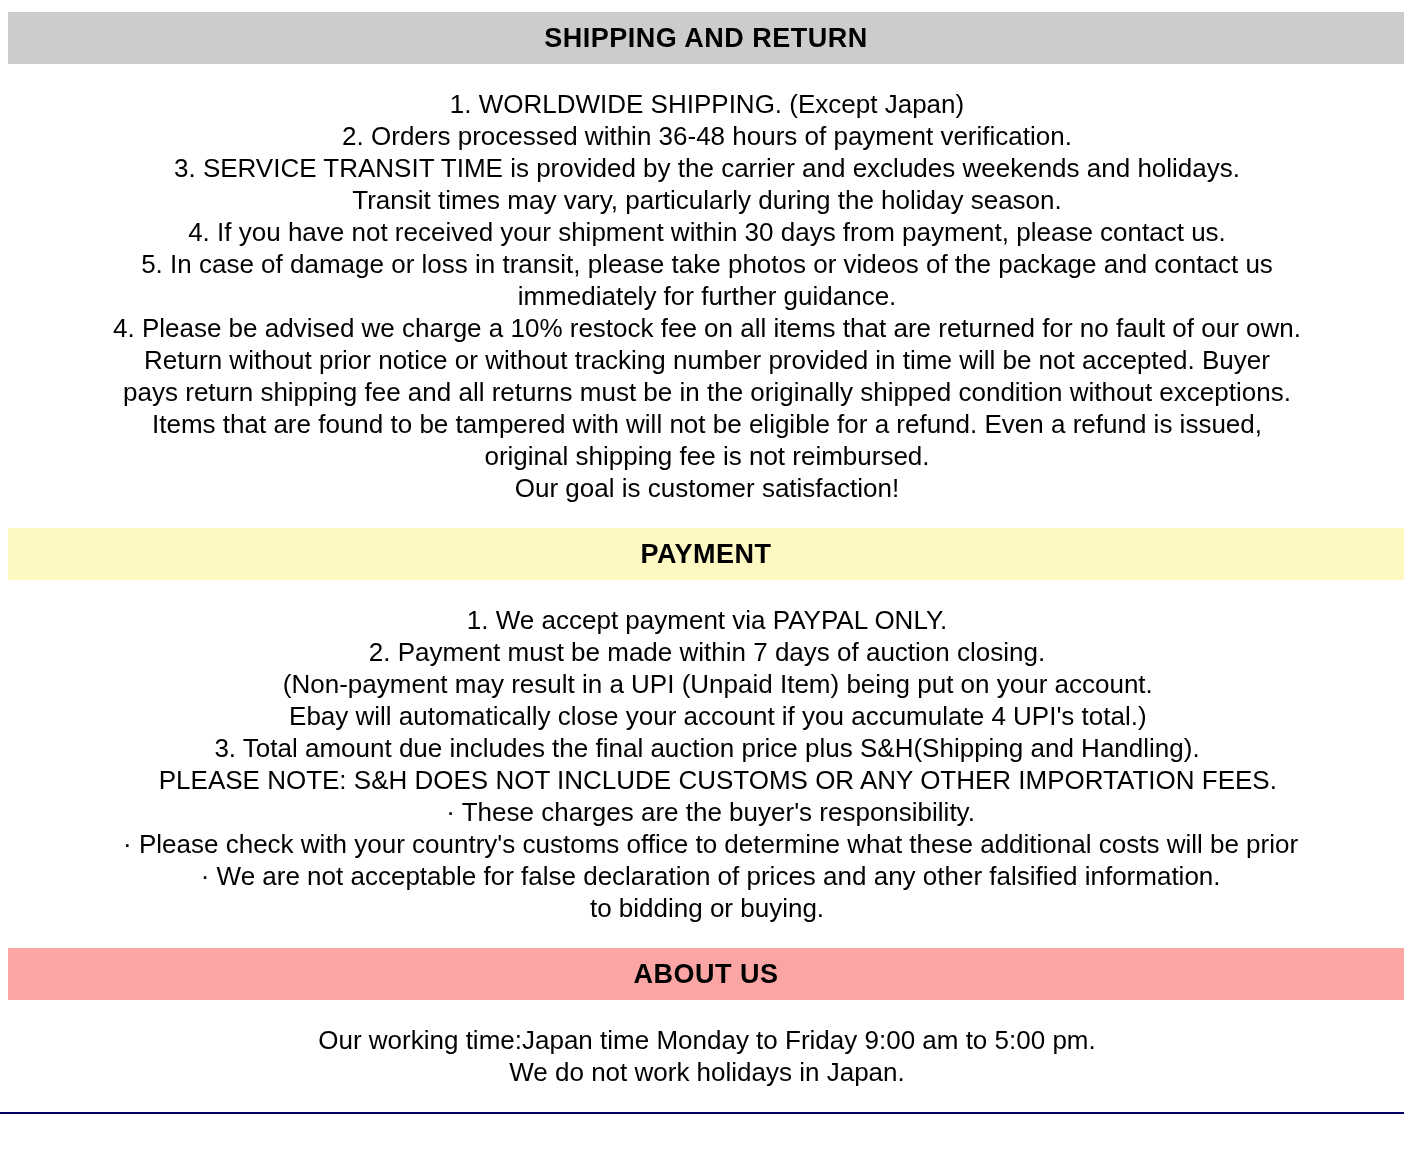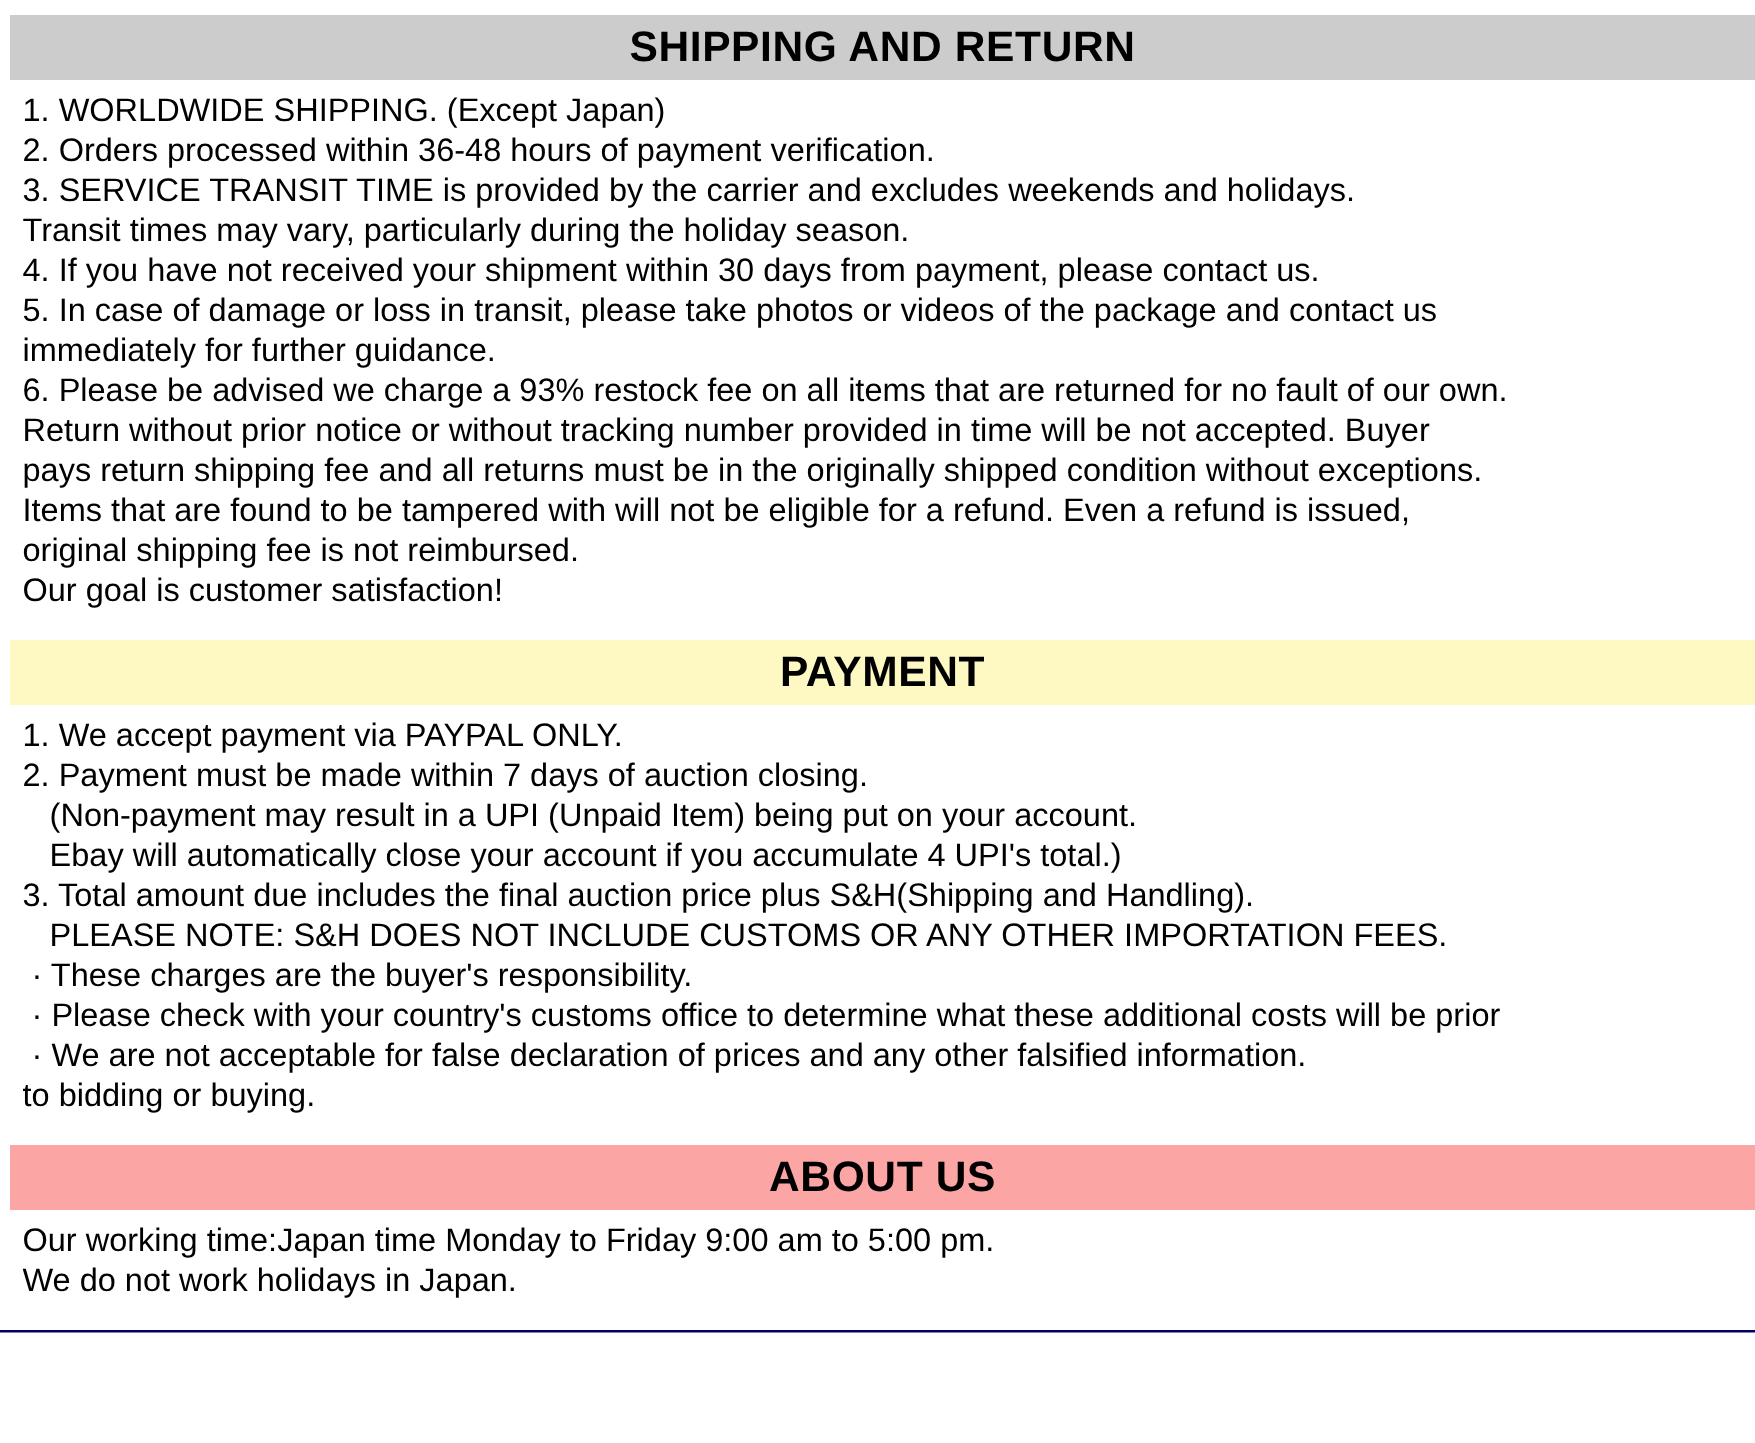--- a/index.html
+++ b/index.html
@@ -24,29 +24,30 @@
   .section-header {
     background: #cccccc;
     height: 52px;
     margin-left: 8px;
     display: flex;
     align-items: center;
     justify-content: center;
   }
   .section-title {
     margin: 0;
-    font-size: 34px;
+    font-size: 27px;
     font-weight: 700;
     letter-spacing: 0.5px;
     color: #000000;
   }
   .section-body {
-    padding: 8px 8px 24px 18px;
+    padding: 24px 8px 24px 18px;
     font-size: 26px;
     line-height: 32px;
+    text-align: center;
   }
   .policy-line {
     white-space: pre;
     overflow: hidden;
   }
   .bottom-rule {
     height: 2px;
     background: #000066;
     width: 1404px;
   }
@@ -60,21 +61,21 @@
       <h2 class="section-title">SHIPPING AND RETURN</h2>
     </div>
     <div class="section-body">
         <div class="policy-line">1. WORLDWIDE SHIPPING. (Except Japan)</div>
         <div class="policy-line">2. Orders processed within 36-48 hours of payment verification.</div>
         <div class="policy-line">3. SERVICE TRANSIT TIME is provided by the carrier and excludes weekends and holidays.</div>
         <div class="policy-line">Transit times may vary, particularly during the holiday season.</div>
         <div class="policy-line">4. If you have not received your shipment within 30 days from payment, please contact us.</div>
         <div class="policy-line">5. In case of damage or loss in transit, please take photos or videos of the package and contact us</div>
         <div class="policy-line">immediately for further guidance.</div>
-        <div class="policy-line">6. Please be advised we charge a 93% restock fee on all items that are returned for no fault of our own.</div>
+        <div class="policy-line">4. Please be advised we charge a 10% restock fee on all items that are returned for no fault of our own.</div>
         <div class="policy-line">Return without prior notice or without tracking number provided in time will be not accepted. Buyer</div>
         <div class="policy-line">pays return shipping fee and all returns must be in the originally shipped condition without exceptions.</div>
         <div class="policy-line">Items that are found to be tampered with will not be eligible for a refund. Even a refund is issued,</div>
         <div class="policy-line">original shipping fee is not reimbursed.</div>
         <div class="policy-line">Our goal is customer satisfaction!</div>
       </div>
   </section>
 
   <section class="policy-section">
     <div class="section-header" style="background: #fef9c3;">

